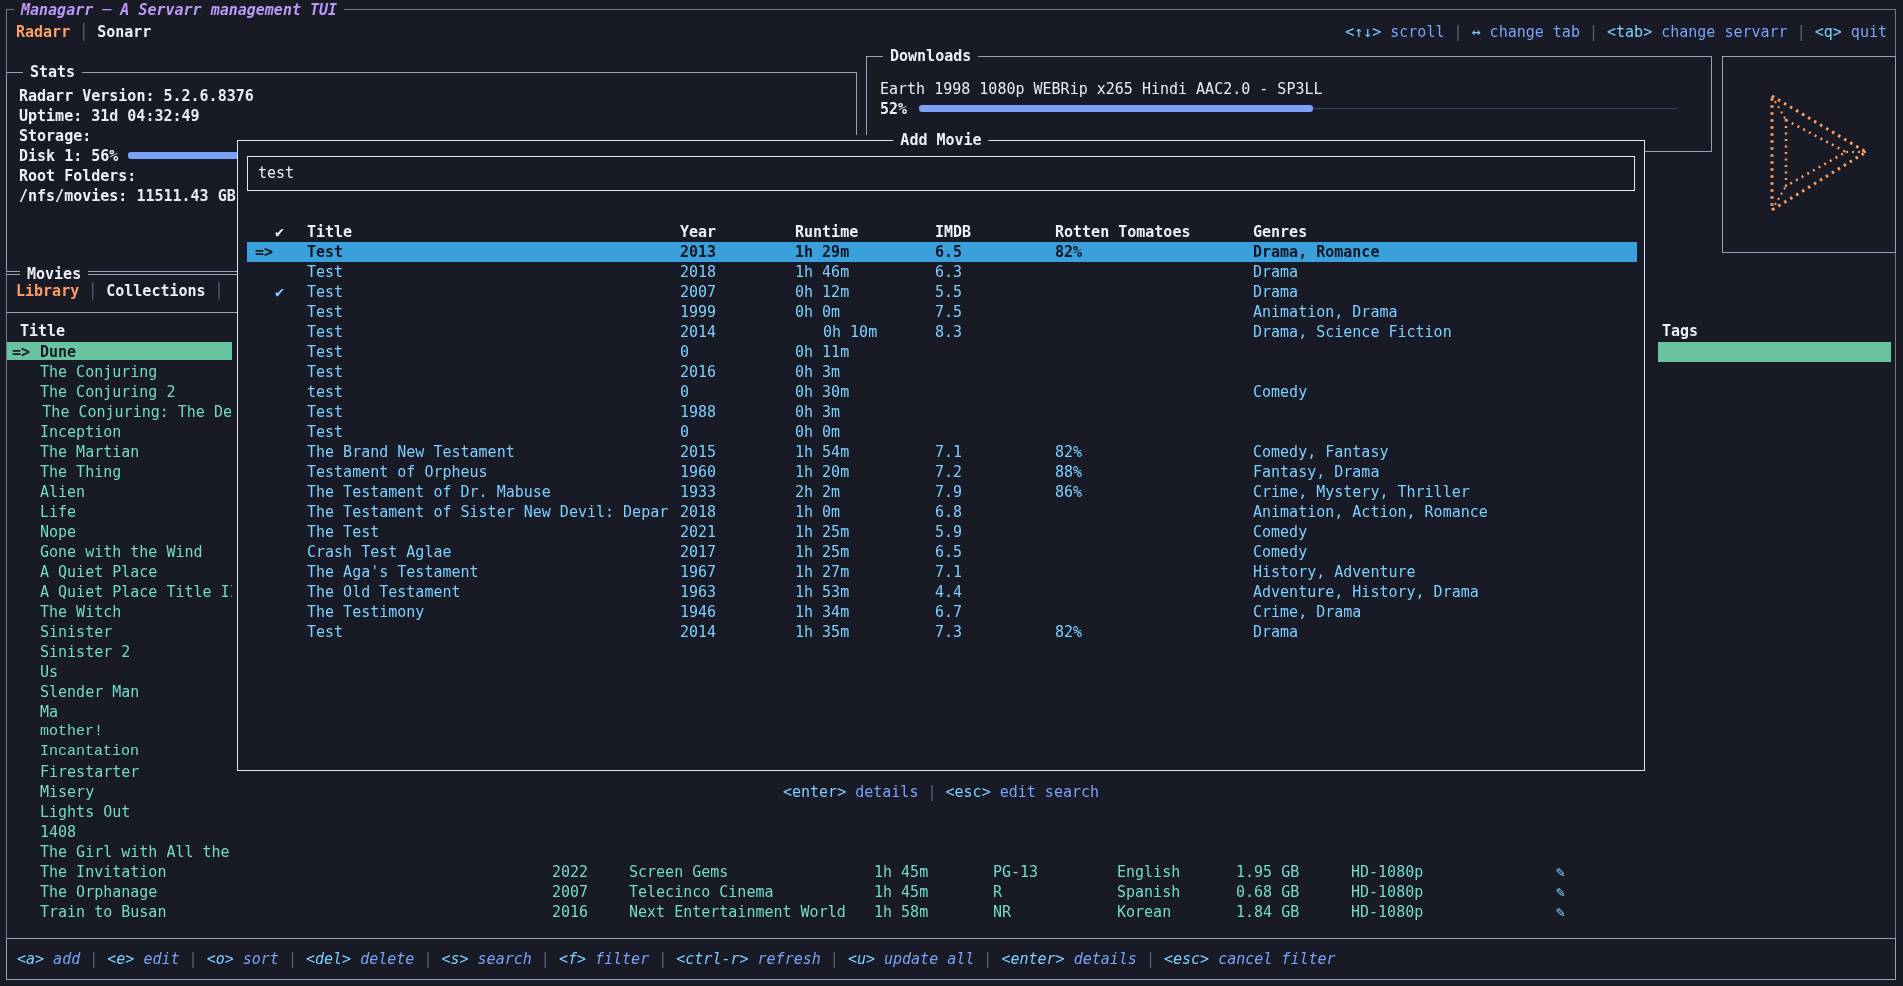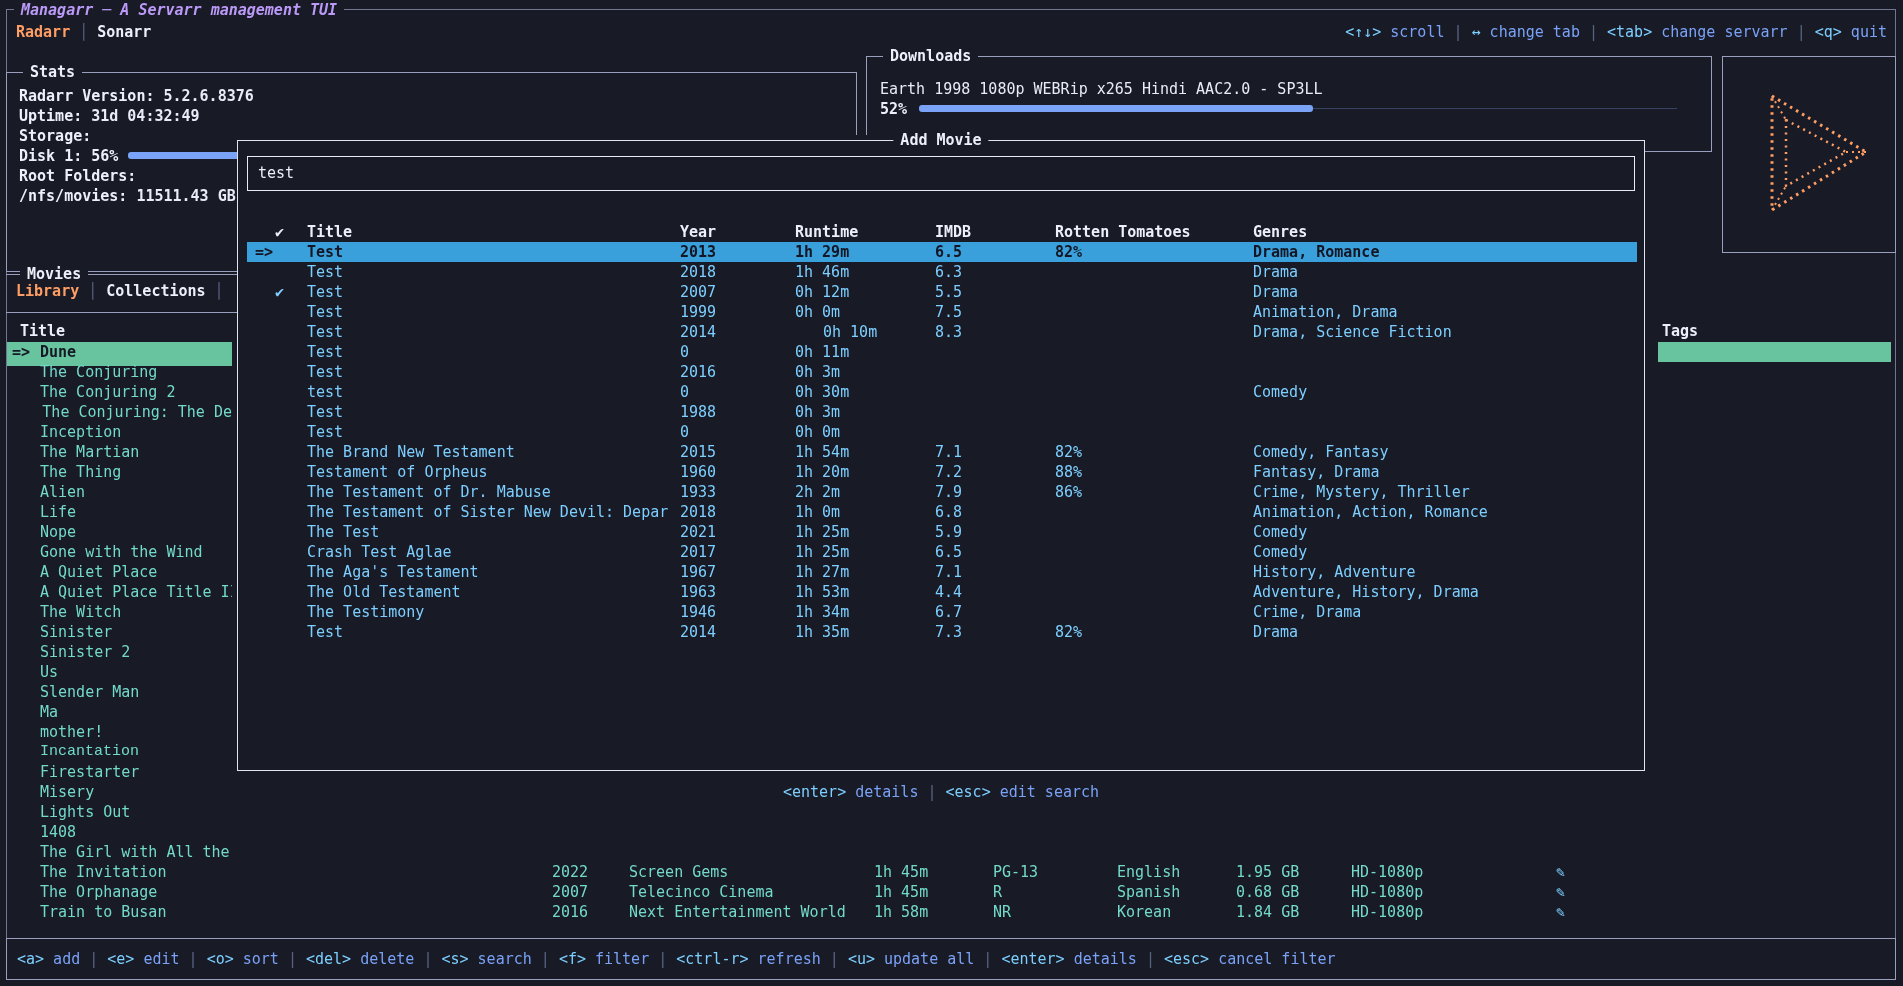--- a/index.html
+++ b/index.html
@@ -46,32 +46,32 @@
   #movies-title{position:absolute;left:20px;top:264px;background:#181a26;padding:0 7px;
     font-weight:bold;color:#edf0f9;z-index:1;white-space:pre;}
   #movies-tabs{position:absolute;left:16px;top:281px;font-weight:bold;white-space:pre;}
   .mtab-active{color:#ff9e64;}
   .mtab{color:#edf0f9;}
   #movies-tabline{left:6px;top:312px;width:231px;}
   .col-header{position:absolute;font-weight:bold;color:#edf0f9;white-space:pre;}
   #col-title{left:20px;top:321px;}
   #col-tags{left:1662px;top:321px;}
   #tags-selected-cell{position:absolute;left:1658px;top:342px;width:233px;height:20px;background:#68c49e;}
-  .lib-row{position:absolute;left:7px;width:225px;height:24px;color:#73daca;white-space:pre;overflow:hidden;}
+  .lib-row{position:absolute;left:7px;width:225px;height:18px;color:#73daca;white-space:pre;overflow:hidden;}
   .lib-row .lm{display:inline-block;width:33px;padding-left:5px;box-sizing:border-box;}
   .lib-row.sel{background:#68c49e;color:#161826;font-weight:bold;}
   .detail-row{position:absolute;left:0;width:1903px;height:20px;color:#73daca;}
   .dc{position:absolute;white-space:pre;}
   .dc-year{left:552px;} .dc-studio{left:629px;} .dc-runtime{left:874px;} .dc-rating{left:993px;}
   .dc-language{left:1117px;} .dc-size{left:1236px;} .dc-quality{left:1351px;}
   .dc-mon{left:1556px;color:#7dcfff;}
 
   
   #bottom-bar{left:6px;top:938px;width:1890px;height:42px;}
-  #bottom-help{position:absolute;left:10px;top:10px;white-space:pre;}
+  #bottom-help{position:absolute;left:10px;top:10px;white-space:pre;font-style:italic;}
 
   
   #popup{position:absolute;left:237px;top:135px;width:1408px;height:717px;background:#181a26;z-index:10;}
   #modal-box{position:absolute;left:0;top:5px;width:1408px;height:631px;border:1px solid #dfe3f2;box-sizing:border-box;}
   #modal-box .box-title{left:50%;transform:translateX(-50%);background:#181a26;}
   #search-box{position:absolute;left:10px;top:21px;width:1388px;height:35px;border:1px solid #e8ebf6;
     box-sizing:border-box;line-height:33px;}
   #search-box span{padding-left:10px;color:#edf0f9;white-space:pre;}
   #modal-header{position:absolute;left:10px;top:87px;width:1390px;height:20px;font-weight:bold;color:#edf0f9;}
   .mh{position:absolute;white-space:pre;}
@@ -138,21 +138,21 @@
       <div class="lib-row" style="top: 522px;"><span class="lm"></span><span class="lt">Nope</span></div>
       <div class="lib-row" style="top: 542px;"><span class="lm"></span><span class="lt">Gone with the Wind</span></div>
       <div class="lib-row" style="top: 562px;"><span class="lm"></span><span class="lt">A Quiet Place</span></div>
       <div class="lib-row" style="top: 582px;"><span class="lm"></span><span class="lt">A Quiet Place Title II</span></div>
       <div class="lib-row" style="top: 602px;"><span class="lm"></span><span class="lt">The Witch</span></div>
       <div class="lib-row" style="top: 622px;"><span class="lm"></span><span class="lt">Sinister</span></div>
       <div class="lib-row" style="top: 642px;"><span class="lm"></span><span class="lt">Sinister 2</span></div>
       <div class="lib-row" style="top: 662px;"><span class="lm"></span><span class="lt">Us</span></div>
       <div class="lib-row" style="top: 682px;"><span class="lm"></span><span class="lt">Slender Man</span></div>
       <div class="lib-row" style="top: 702px;"><span class="lm"></span><span class="lt">Ma</span></div>
-      <div class="lib-row" style="top: 722px;"><span class="lm"></span><span class="lt">mother!</span></div>
+      <div class="lib-row" style="top: 722px; font-family: Liberation Mono, monospace;"><span class="lm"></span><span class="lt">mother!</span></div>
       <div class="lib-row" style="top: 742px; font-family: Liberation Mono, monospace;"><span class="lm"></span><span class="lt">Incantation</span></div>
       <div class="lib-row" style="top: 762px;"><span class="lm"></span><span class="lt">Firestarter</span></div>
       <div class="lib-row" style="top: 782px;"><span class="lm"></span><span class="lt">Misery</span></div>
       <div class="lib-row" style="top: 802px;"><span class="lm"></span><span class="lt">Lights Out</span></div>
       <div class="lib-row" style="top: 822px;"><span class="lm"></span><span class="lt">1408</span></div>
       <div class="lib-row" style="top: 842px;"><span class="lm"></span><span class="lt">The Girl with All the</span></div>
       <div class="lib-row" style="top: 862px;"><span class="lm"></span><span class="lt">The Invitation</span></div>
       <div class="lib-row" style="top: 882px;"><span class="lm"></span><span class="lt">The Orphanage</span></div>
       <div class="lib-row" style="top: 902px;"><span class="lm"></span><span class="lt">Train to Busan</span></div>
     </div>

